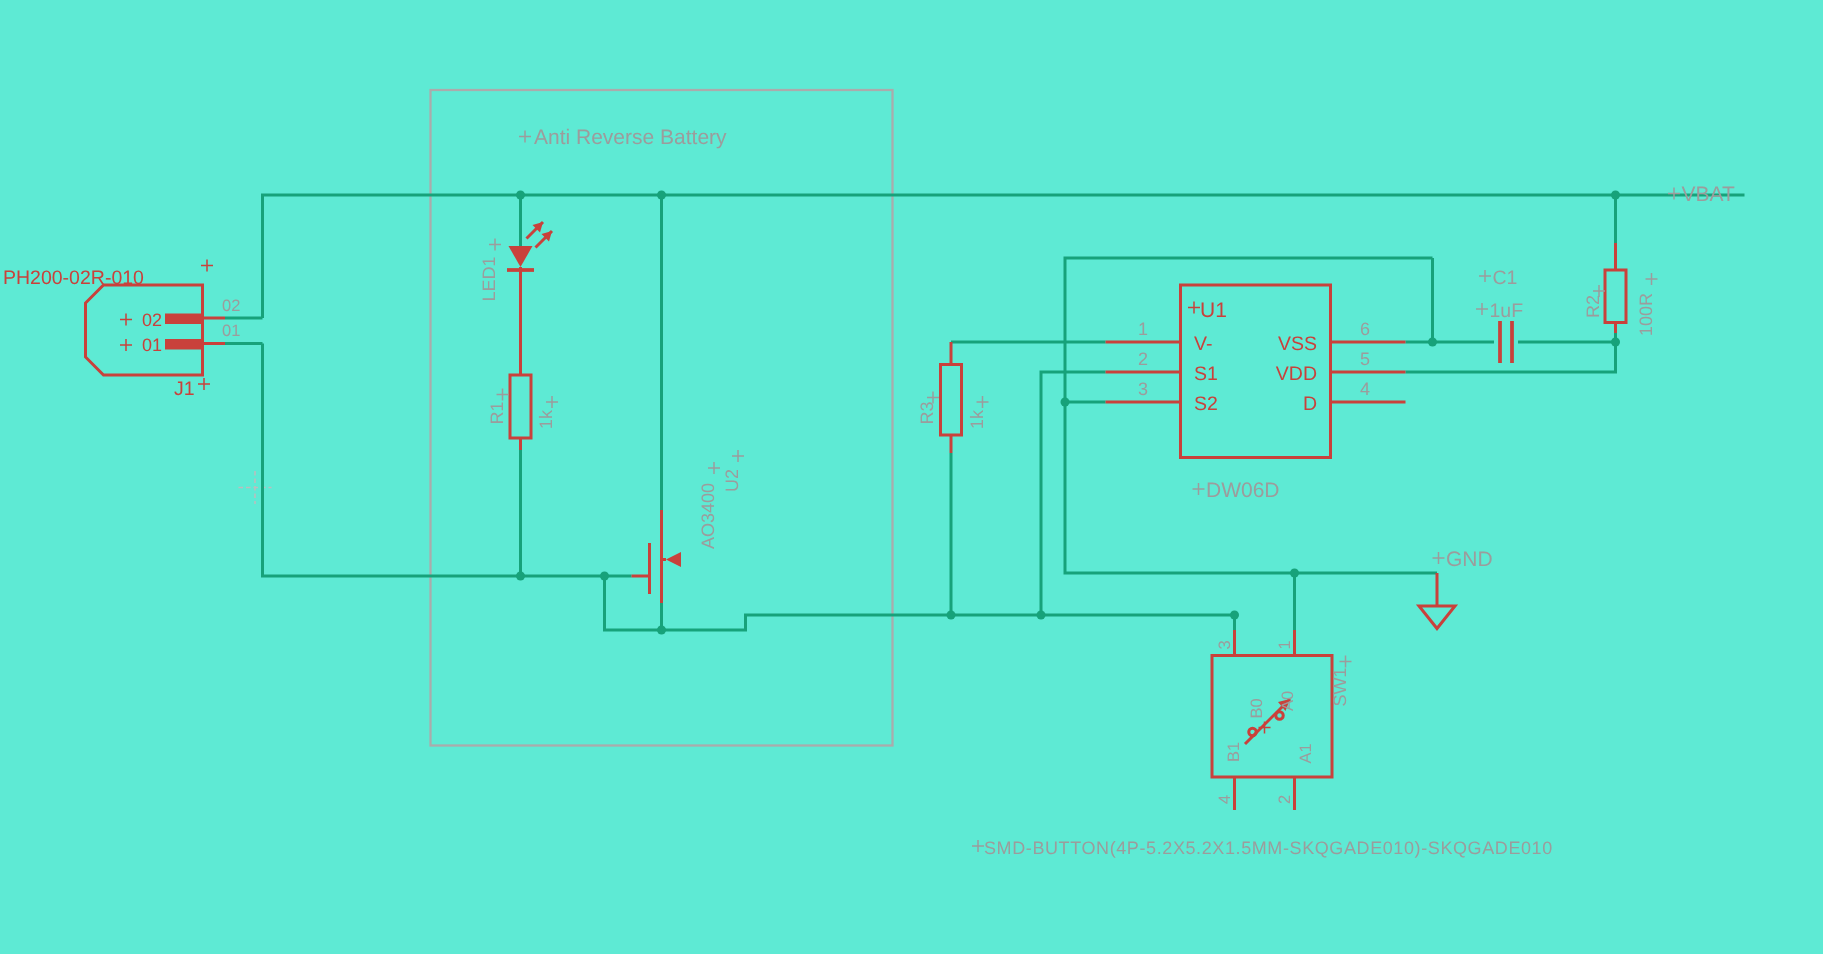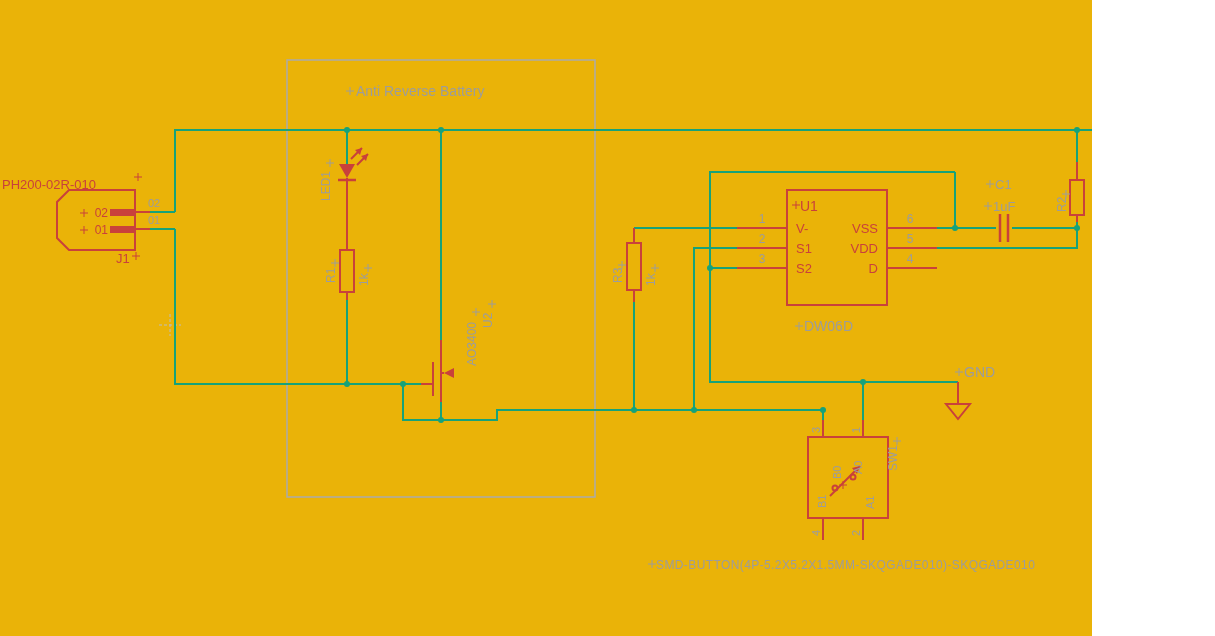--- a/index.html
+++ b/index.html
@@ -1,16 +1,16 @@
 <!DOCTYPE html>
 <html style="--net: #17A27A; --symbol: #C9413B; --text_muted: #9C9C9C; --frame: #ABABAB;"><head>
 <meta charset="utf-8">
 <style>
   html,body{margin:0;padding:0;background:#ffffff;}
-  #canvas{position:relative;width:1092px;height:636px;background:#eab308;overflow:hidden;}
+  #canvas{position:relative;width:1215px;height:636px;background:#5eead4;overflow:hidden;}
   svg{position:absolute;left:0;top:0;}
   svg text{font-family:"Liberation Sans", sans-serif;}
   .w{stroke:var(--net,#17A27A);stroke-width:2;fill:none;}
   .sym{stroke:var(--symbol,#C9413B);stroke-width:2;fill:none;}
   .symf{fill:var(--symbol,#C9413B);stroke:none;}
   .symthick{stroke:var(--symbol,#C9413B);stroke-width:2.5;fill:none;}
   .dot{fill:var(--net,#17A27A);stroke:none;}
   .tg{fill:var(--text_muted,#9C9C9C);}
   .tr{fill:var(--symbol,#C9413B);}
   .f11{font-size:11px;} .f12{font-size:12px;} .f13{font-size:13px;} .f14{font-size:14px;}

